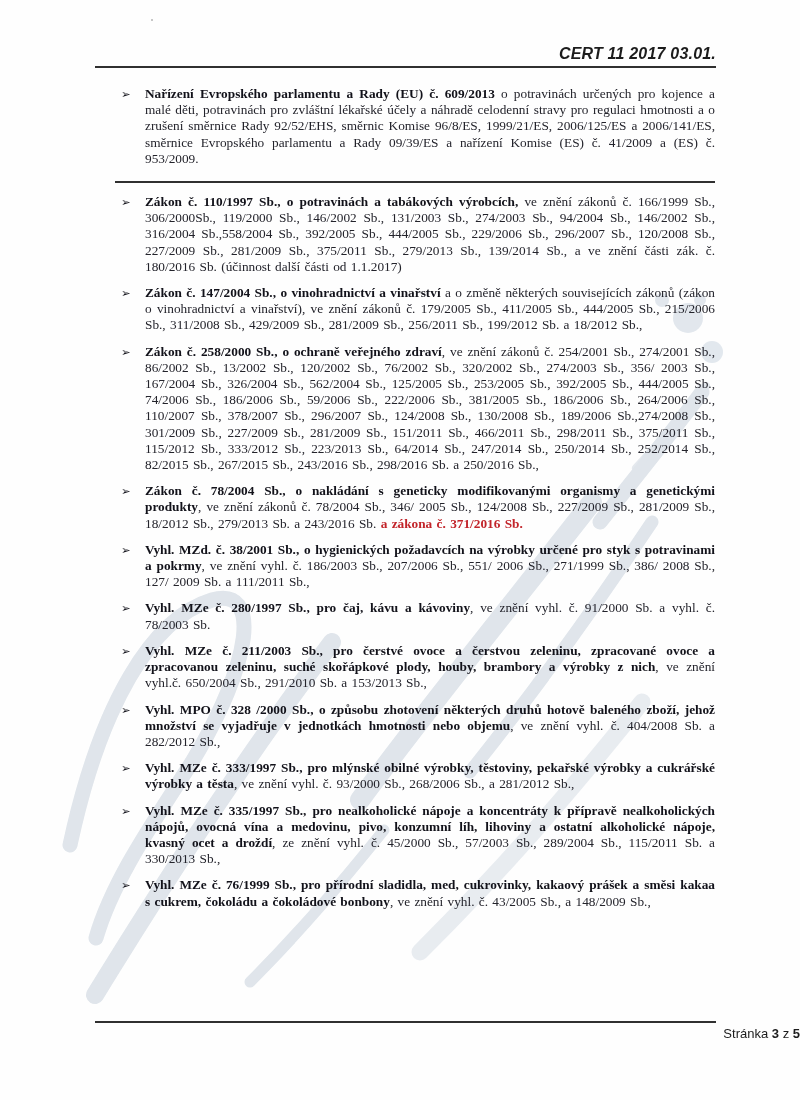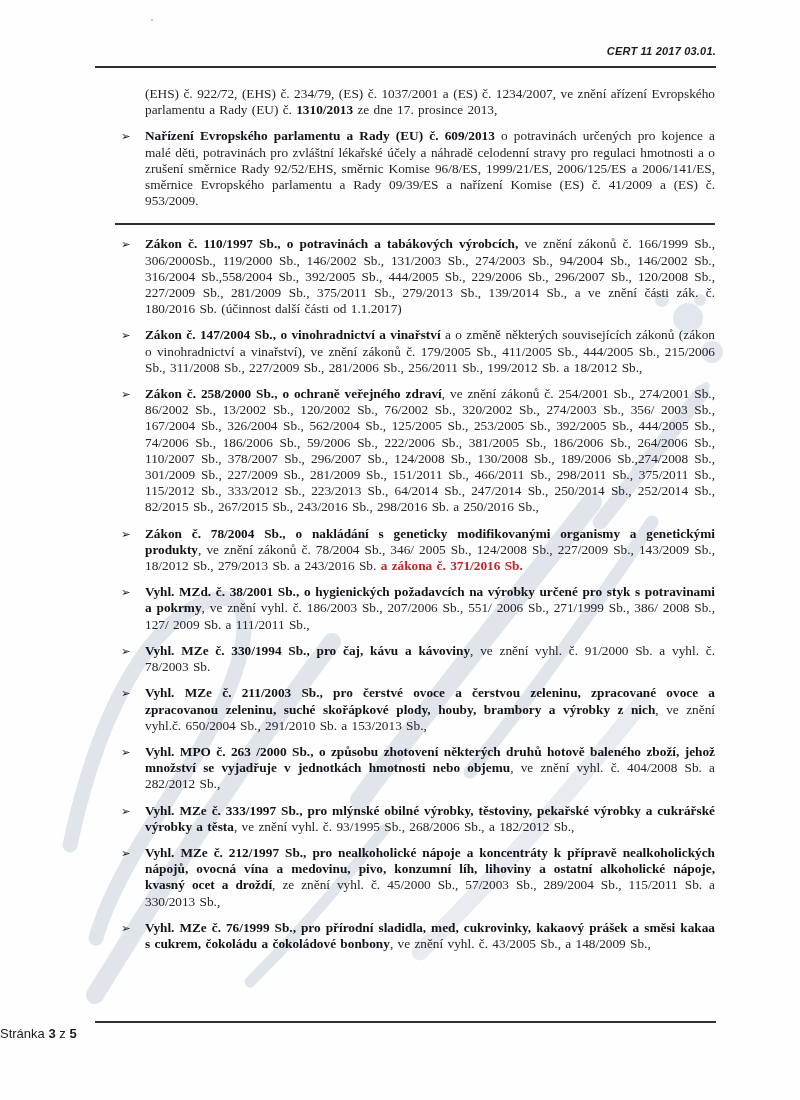--- a/index.html
+++ b/index.html
@@ -21,21 +21,21 @@
   .watermark-layer{
     position:absolute;left:0;top:0;width:800px;height:1100px;
     z-index:0;pointer-events:none;
   }
   .page-content{position:relative;z-index:2;}
 
   .header-code{
     position:absolute;top:45px;right:84px;
     font-family:"Liberation Sans", sans-serif;
     font-style:italic;font-weight:bold;
-    font-size:11px;color:#1c1c1c;letter-spacing:.2px;
+    font-size:16px;color:#1c1c1c;letter-spacing:.2px;
   }
   .header-rule{
     position:absolute;top:66px;left:95px;right:84px;height:2px;
     background:var(--rule);
   }
 
   .law-list{
     position:absolute;top:86px;left:122px;right:85px;
     color:var(--text);
   }
@@ -60,21 +60,21 @@
     height:2px;background:var(--rule);
     margin:14px 0 11px -7px;
   }
 
   .footer-rule{
     position:absolute;top:1021px;left:95px;right:84px;height:2px;
     background:var(--rule);
   }
   .footer-text{
     position:absolute;top:1026px;left:0;right:0;
-    text-align:left;
+    text-align:right;
     font-family:"Liberation Sans", sans-serif;
     font-size:13px;color:#1c1c1c;
   }
   .footer-text b{font-weight:bold;}
   .speck{position:absolute;width:2px;height:2px;border-radius:50%;background:#b5b5b5;}
 </style>
 </head>
 <body>
 
 <svg class="watermark-layer" viewBox="0 0 800 1100" xmlns="http://www.w3.org/2000/svg">
@@ -96,32 +96,31 @@
   </g>
 </svg>
 
 <div class="page-content">
 
   <div class="header-code">CERT 11 2017 03.01.</div>
   <div class="header-rule"></div>
   <div class="speck" style="left:151px;top:19px;"></div>
 
   <div class="law-list">
-      <div class="item"><span>(EHS) č. 922/72, (EHS) č. 234/79, (ES) č. 1037/2001 a (ES) č. 1234/2007, ve znění ařízení Evropského parlamentu a Rady (EU) č. </span><span class="seg-bold">1310/2013</span><span> ze dne 17. prosince 2013,</span></div>
       <div class="item"><span class="marker">➢</span><span class="seg-bold">Nařízení Evropského parlamentu a Rady (EU) č. 609/2013</span><span> o potravinách určených pro kojence a malé děti, potravinách pro zvláštní lékařské účely a náhradě celodenní stravy pro regulaci hmotnosti a o zrušení směrnice Rady 92/52/EHS, směrnic Komise 96/8/ES, 1999/21/ES, 2006/125/ES a 2006/141/ES, směrnice Evropského parlamentu a Rady 09/39/ES a nařízení Komise (ES) č. 41/2009 a (ES) č. 953/2009.</span></div>
       <div class="mid-rule"></div>
       <div class="item"><span class="marker">➢</span><span class="seg-bold">Zákon č. 110/1997 Sb., o potravinách a tabákových výrobcích,</span><span> ve znění zákonů č. 166/1999 Sb., 306/2000Sb., 119/2000 Sb., 146/2002 Sb., 131/2003 Sb., 274/2003 Sb., 94/2004 Sb., 146/2002 Sb., 316/2004 Sb.,558/2004 Sb., 392/2005 Sb., 444/2005 Sb., 229/2006 Sb., 296/2007 Sb., 120/2008 Sb., 227/2009 Sb., 281/2009 Sb., 375/2011 Sb., 279/2013 Sb., 139/2014 Sb., a ve znění části zák. č. 180/2016 Sb. (účinnost další části od 1.1.2017)</span></div>
-      <div class="item"><span class="marker">➢</span><span class="seg-bold">Zákon č. 147/2004 Sb., o vinohradnictví a vinařství</span><span> a o změně některých souvisejících zákonů (zákon o vinohradnictví a vinařství), ve znění zákonů č. 179/2005 Sb., 411/2005 Sb., 444/2005 Sb., 215/2006 Sb., 311/2008 Sb., 227/2009 Sb., 281/2006 Sb., 256/2011 Sb., 199/2012 Sb. a 18/2012 Sb.,</span></div>
+      <div class="item"><span class="marker">➢</span><span class="seg-bold">Zákon č. 147/2004 Sb., o vinohradnictví a vinařství</span><span> a o změně některých souvisejících zákonů (zákon o vinohradnictví a vinařství), ve znění zákonů č. 179/2005 Sb., 411/2005 Sb., 444/2005 Sb., 215/2006 Sb., 311/2008 Sb., 429/2009 Sb., 281/2009 Sb., 256/2011 Sb., 199/2012 Sb. a 18/2012 Sb.,</span></div>
       <div class="item"><span class="marker">➢</span><span class="seg-bold">Zákon č. 258/2000 Sb., o ochraně veřejného zdraví</span><span>, ve znění zákonů č. 254/2001 Sb., 274/2001 Sb., 86/2002 Sb., 13/2002 Sb., 120/2002 Sb., 76/2002 Sb., 320/2002 Sb., 274/2003 Sb., 356/ 2003 Sb., 167/2004 Sb., 326/2004 Sb., 562/2004 Sb., 125/2005 Sb., 253/2005 Sb., 392/2005 Sb., 444/2005 Sb., 74/2006 Sb., 186/2006 Sb., 59/2006 Sb., 222/2006 Sb., 381/2005 Sb., 186/2006 Sb., 264/2006 Sb., 110/2007 Sb., 378/2007 Sb., 296/2007 Sb., 124/2008 Sb., 130/2008 Sb., 189/2006 Sb.,274/2008 Sb., 301/2009 Sb., 227/2009 Sb., 281/2009 Sb., 151/2011 Sb., 466/2011 Sb., 298/2011 Sb., 375/2011 Sb., 115/2012 Sb., 333/2012 Sb., 223/2013 Sb., 64/2014 Sb., 247/2014 Sb., 250/2014 Sb., 252/2014 Sb., 82/2015 Sb., 267/2015 Sb., 243/2016 Sb., 298/2016 Sb. a 250/2016 Sb.,</span></div>
-      <div class="item"><span class="marker">➢</span><span class="seg-bold">Zákon č. 78/2004 Sb., o nakládání s geneticky modifikovanými organismy a genetickými produkty</span><span>, ve znění zákonů č. 78/2004 Sb., 346/ 2005 Sb., 124/2008 Sb., 227/2009 Sb., 143/2009 Sb., 18/2012 Sb., 279/2013 Sb. a 243/2016 Sb. </span><span class="seg-bold seg-red">a zákona č. 371/2016 Sb.</span></div>
+      <div class="item"><span class="marker">➢</span><span class="seg-bold">Zákon č. 78/2004 Sb., o nakládání s geneticky modifikovanými organismy a genetickými produkty</span><span>, ve znění zákonů č. 78/2004 Sb., 346/ 2005 Sb., 124/2008 Sb., 227/2009 Sb., 281/2009 Sb., 18/2012 Sb., 279/2013 Sb. a 243/2016 Sb. </span><span class="seg-bold seg-red">a zákona č. 371/2016 Sb.</span></div>
       <div class="item"><span class="marker">➢</span><span class="seg-bold">Vyhl. MZd. č. 38/2001 Sb., o hygienických požadavcích na výrobky určené pro styk s potravinami a pokrmy</span><span>, ve znění vyhl. č. 186/2003 Sb., 207/2006 Sb., 551/ 2006 Sb., 271/1999 Sb., 386/ 2008 Sb., 127/ 2009 Sb. a 111/2011 Sb.,</span></div>
-      <div class="item"><span class="marker">➢</span><span class="seg-bold">Vyhl. MZe č. 330/1994 Sb., pro čaj, kávu a kávoviny</span><span>, ve znění vyhl. č. 91/2000 Sb. a vyhl. č. 78/2003 Sb.</span></div>
+      <div class="item"><span class="marker">➢</span><span class="seg-bold">Vyhl. MZe č. 280/1997 Sb., pro čaj, kávu a kávoviny</span><span>, ve znění vyhl. č. 91/2000 Sb. a vyhl. č. 78/2003 Sb.</span></div>
       <div class="item"><span class="marker">➢</span><span class="seg-bold">Vyhl. MZe č. 211/2003 Sb., pro čerstvé ovoce a čerstvou zeleninu, zpracované ovoce a zpracovanou zeleninu, suché skořápkové plody, houby, brambory a výrobky z nich</span><span>, ve znění vyhl.č. 650/2004 Sb., 291/2010 Sb. a 153/2013 Sb.,</span></div>
-      <div class="item"><span class="marker">➢</span><span class="seg-bold">Vyhl. MPO č. 263 /2000 Sb., o způsobu zhotovení některých druhů hotově baleného zboží, jehož množství se vyjadřuje v jednotkách hmotnosti nebo objemu</span><span>, ve znění vyhl. č. 404/2008 Sb. a 282/2012 Sb.,</span></div>
-      <div class="item"><span class="marker">➢</span><span class="seg-bold">Vyhl. MZe č. 333/1997 Sb., pro mlýnské obilné výrobky, těstoviny, pekařské výrobky a cukrářské výrobky a těsta</span><span>, ve znění vyhl. č. 93/1995 Sb., 268/2006 Sb., a 182/2012 Sb.,</span></div>
-      <div class="item"><span class="marker">➢</span><span class="seg-bold">Vyhl. MZe č. 212/1997 Sb., pro nealkoholické nápoje a koncentráty k přípravě nealkoholických nápojů, ovocná vína a medovinu, pivo, konzumní líh, lihoviny a ostatní alkoholické nápoje, kvasný ocet a droždí</span><span>, ze znění vyhl. č. 45/2000 Sb., 57/2003 Sb., 289/2004 Sb., 115/2011 Sb. a 330/2013 Sb.,</span></div>
+      <div class="item"><span class="marker">➢</span><span class="seg-bold">Vyhl. MPO č. 328 /2000 Sb., o způsobu zhotovení některých druhů hotově baleného zboží, jehož množství se vyjadřuje v jednotkách hmotnosti nebo objemu</span><span>, ve znění vyhl. č. 404/2008 Sb. a 282/2012 Sb.,</span></div>
+      <div class="item"><span class="marker">➢</span><span class="seg-bold">Vyhl. MZe č. 333/1997 Sb., pro mlýnské obilné výrobky, těstoviny, pekařské výrobky a cukrářské výrobky a těsta</span><span>, ve znění vyhl. č. 93/2000 Sb., 268/2006 Sb., a 281/2012 Sb.,</span></div>
+      <div class="item"><span class="marker">➢</span><span class="seg-bold">Vyhl. MZe č. 335/1997 Sb., pro nealkoholické nápoje a koncentráty k přípravě nealkoholických nápojů, ovocná vína a medovinu, pivo, konzumní líh, lihoviny a ostatní alkoholické nápoje, kvasný ocet a droždí</span><span>, ze znění vyhl. č. 45/2000 Sb., 57/2003 Sb., 289/2004 Sb., 115/2011 Sb. a 330/2013 Sb.,</span></div>
       <div class="item"><span class="marker">➢</span><span class="seg-bold">Vyhl. MZe č. 76/1999 Sb., pro přírodní sladidla, med, cukrovinky, kakaový prášek a směsi kakaa s cukrem, čokoládu a čokoládové bonbony</span><span>, ve znění vyhl. č. 43/2005 Sb., a 148/2009 Sb.,</span></div>
     </div>
 
   <div class="footer-rule"></div>
   <div class="footer-text"><span>Stránka</span>&nbsp;<b>3</b>&nbsp;<span>z</span>&nbsp;<b>5</b></div>
 
 </div>
 
 </body></html>

